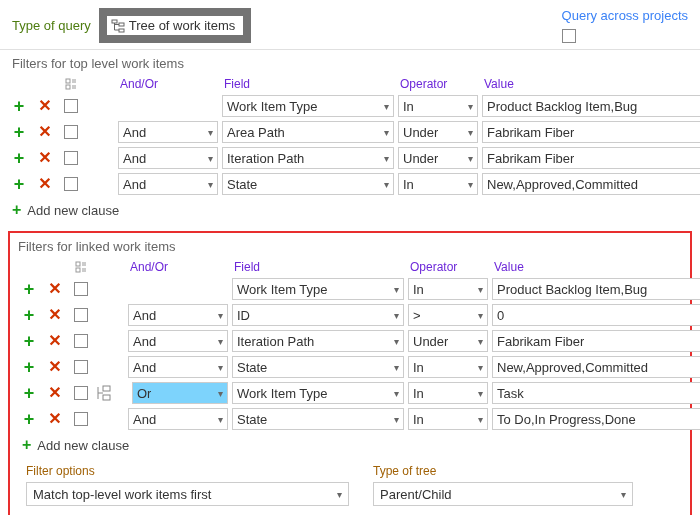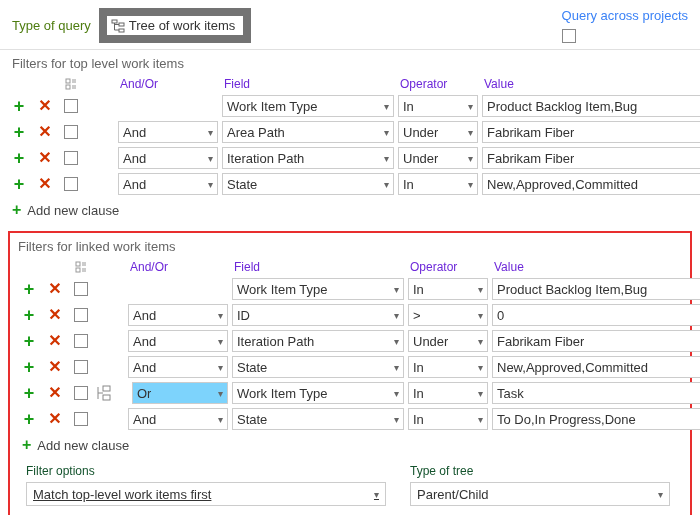--- a/index.html
+++ b/index.html
@@ -84,27 +84,27 @@
     border: 2px solid #e82e2e;
     padding-bottom: 6px;
   }
   .linked-block .section-title { padding-left: 8px; }
   .options-row {
     display: flex;
     gap: 24px;
     padding: 6px 16px 4px 16px;
   }
   .opt-col { display:flex; flex-direction:column; gap:4px; }
-  .opt-col .lbl { color:#14532d; font-size:12px; }
+  .opt-col .lbl { color:#a16207; font-size:12px; }
   .opt-sel {
     border:1px solid #ccc; height:24px; display:flex;
     align-items:center; justify-content:space-between;
     padding:0 6px; background:#fff; cursor:pointer;
   }
-  .w360 { width: 360px; text-decoration: underline; }
+  .w360 { width: 323px; }
   .w260 { width: 260px; }
   svg { display:block; }
 </style>
 </head>
 <body>
 
 <div class="top-row">
   <span class="top-label">Type of query</span>
   <div class="query-type-box">
     <span class="icon">

